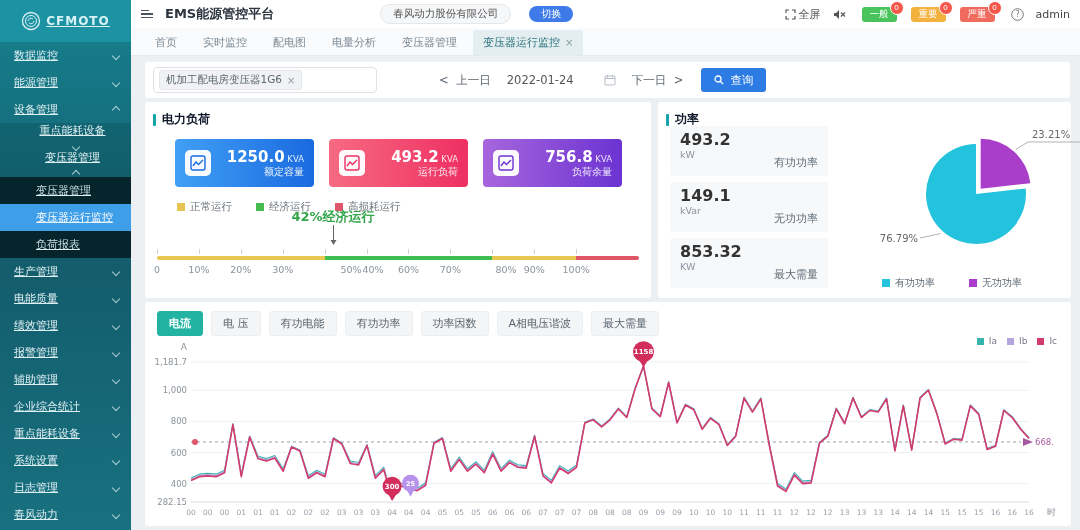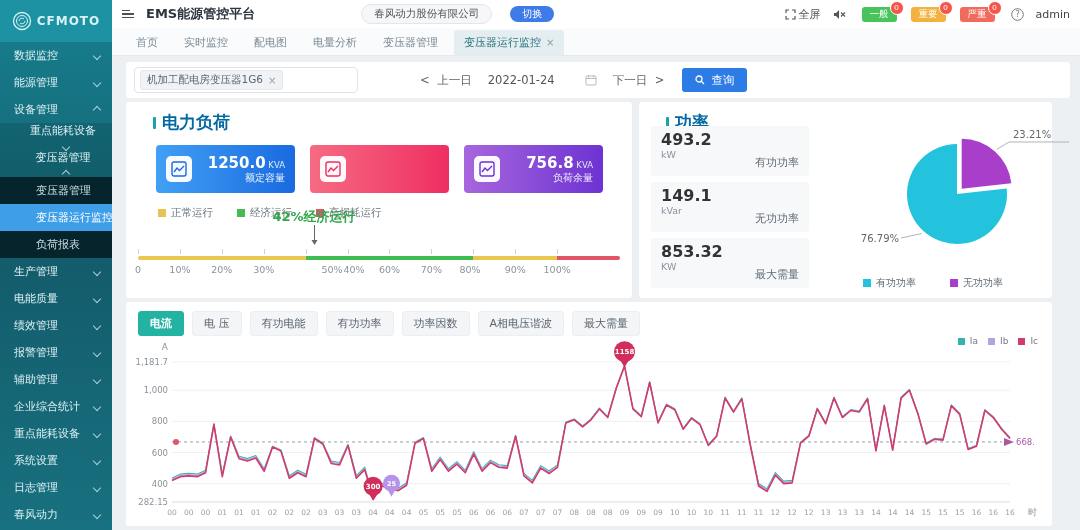--- a/index.html
+++ b/index.html
@@ -1,21 +1,21 @@
 <!DOCTYPE html>
 <html><head>
 <meta charset="utf-8">
 <style>
   html,body{margin:0;padding:0;}
   body{width:1080px;height:530px;overflow:hidden;background:#edf0f3;
        font-family:"DejaVu Sans","Liberation Sans",sans-serif;-webkit-font-smoothing:antialiased;}
   .app{display:flex;width:1080px;height:530px;}
   
-  .sidebar{width:112px;height:530px;flex-shrink:0;color:#dff0f3;
-           background:linear-gradient(180deg,#17818f 0%,#135c6c 50%,#187180 100%);}
+  .sidebar{width:131px;height:530px;flex-shrink:0;color:#dff0f3;
+           background:linear-gradient(180deg,#17818f 0%,#135c6c 50%,#187180 100%);text-decoration:underline;}
   .logo{height:42px;background:#1d92a3;display:flex;align-items:center;justify-content:center;gap:5px;}
   .logo-text{font-size:12px;font-weight:bold;letter-spacing:1px;color:#d8f2f5;}
   .nav-item{height:27px;display:flex;align-items:center;justify-content:space-between;
             padding:0 12px 0 14px;font-size:11px;cursor:pointer;white-space:nowrap;}
   .nav-item.lvl2{padding-left:26px;background:rgba(0,0,0,0.10);flex-direction:column;}
   .nav-item.lvl3{padding-left:36px;background:#06242c;color:#c8dde2;}
   .nav-item.lvl3.active{background:#3f9ee8;color:#fff;}
   .chev{width:5px;height:5px;border-right:1.2px solid currentColor;border-bottom:1.2px solid currentColor;
         transform:rotate(45deg);opacity:.75;margin-left:6px;flex-shrink:0;}
   .chev.up{transform:rotate(-135deg);}
@@ -55,22 +55,22 @@
             padding:2px 6px;display:flex;gap:5px;align-items:center;}
   .tag-x{color:#98a2ac;font-size:10px;cursor:pointer;}
   .date-nav{display:flex;align-items:center;gap:16px;margin-left:62px;font-size:11.5px;color:#5a646e;}
   .date-btn{cursor:pointer;display:flex;gap:4px;align-items:center;}
   .date-val{display:flex;gap:30px;align-items:center;color:#555;cursor:pointer;}
   .search-btn{margin-left:18px;background:#2d7ce5;color:#fff;font-size:11.5px;height:24px;border:none;
               padding:0 13px;border-radius:3px;display:flex;align-items:center;gap:6px;cursor:pointer;}
   .load-panel{left:14px;top:46px;width:506px;height:196px;}
   .power-panel{left:527px;top:46px;width:413px;height:196px;}
   .chart-panel{left:14px;top:246px;width:926px;height:224px;}
-  .panel-title{display:flex;align-items:center;gap:6px;font-size:17px;color:#0369a1;font-weight:bold;
-               padding:9px 0 0 27px;}
+  .panel-title{display:flex;align-items:center;gap:6px;font-size:12px;color:#0f172a;font-weight:bold;
+               padding:9px 0 0 8px;}
   .accent{width:3px;height:12px;background:#16a3ac;border-radius:1px;}
   .cards-row{display:flex;gap:15px;padding:11px 0 0 30px;}
   .load-card{width:139px;height:48px;border-radius:4px;display:flex;align-items:center;gap:8px;
              padding:0 10px;color:#fff;box-sizing:border-box;}
   .lc-icon{width:26px;height:26px;background:rgba(255,255,255,.96);border-radius:5px;display:flex;
            align-items:center;justify-content:center;flex-shrink:0;}
   .lc-text{flex:1;text-align:right;line-height:1.15;}
   .lc-value{font-size:15px;font-weight:bold;}
   .lc-unit{font-size:8.5px;opacity:.85;font-weight:normal;}
   .lc-label{font-size:10px;opacity:.92;}
@@ -298,20 +298,24 @@
                 <div class="lc-label">额定容量</div>
               </div>
             </div>
             <div class="load-card" style="background: linear-gradient(90deg, rgb(247, 106, 130), rgb(238, 47, 98));">
               <span class="lc-icon">
                 <svg width="16" height="16" viewBox="0 0 16 16">
                   <rect x="1" y="1" width="14" height="14" rx="2" fill="none" stroke="#ee2f62" stroke-width="1.4"></rect>
                   <path d="M3 11l3-4 2.5 2.5L13 5" fill="none" stroke="#ee2f62" stroke-width="1.4"></path>
                 </svg>
               </span>
+              <div class="lc-text">
+                <div class="lc-value">493.2<span class="lc-unit"> KVA</span></div>
+                <div class="lc-label">运行负荷</div>
+              </div>
             </div>
             <div class="load-card" style="background: linear-gradient(90deg, rgb(167, 102, 221), rgb(108, 51, 210));">
               <span class="lc-icon">
                 <svg width="16" height="16" viewBox="0 0 16 16">
                   <rect x="1" y="1" width="14" height="14" rx="2" fill="none" stroke="#6c33d2" stroke-width="1.4"></rect>
                   <path d="M3 11l3-4 2.5 2.5L13 5" fill="none" stroke="#6c33d2" stroke-width="1.4"></path>
                 </svg>
               </span>
               <div class="lc-text">
                 <div class="lc-value">756.8<span class="lc-unit"> KVA</span></div>
@@ -349,21 +353,21 @@
             <div class="gtl" style="left: 125.739px;">30%</div>
             <div class="gtick" style="left: 167.652px;"></div>
             <div class="gtl" style="left: 172px; margin-left: 44px;">40%</div>
             <div class="gtick" style="left: 209.565px;"></div>
             <div class="gtl" style="left: 194px;">50%</div>
             <div class="gtick" style="left: 251.478px;"></div>
             <div class="gtl" style="left: 251.478px;">60%</div>
             <div class="gtick" style="left: 293.391px;"></div>
             <div class="gtl" style="left: 293.391px;">70%</div>
             <div class="gtick" style="left: 335.304px;"></div>
-            <div class="gtl" style="left: 332px; text-align: right;">80%</div>
+            <div class="gtl" style="left: 349px; text-align: right;">80%</div>
             <div class="gtick" style="left: 377.217px;"></div>
             <div class="gtl" style="left: 377.217px;">90%</div>
             <div class="gtick" style="left: 419.13px;"></div>
             <div class="gtl" style="left: 419.13px;">100%</div>
             <div class="gseg" style="left: 0px; width: 167.652px; background: rgb(232, 200, 78); border-radius: 2px 0px 0px 2px;"></div>
             <div class="gseg" style="left: 167.652px; width: 167.652px; background: rgb(63, 188, 82);"></div>
             <div class="gseg" style="left: 335.304px; width: 83.8261px; background: rgb(232, 200, 78);"></div>
             <div class="gseg" style="left: 419.13px; width: 62.8696px; background: rgb(224, 86, 102); border-radius: 0px 2px 2px 0px;"></div>
           </div>
       </section>

